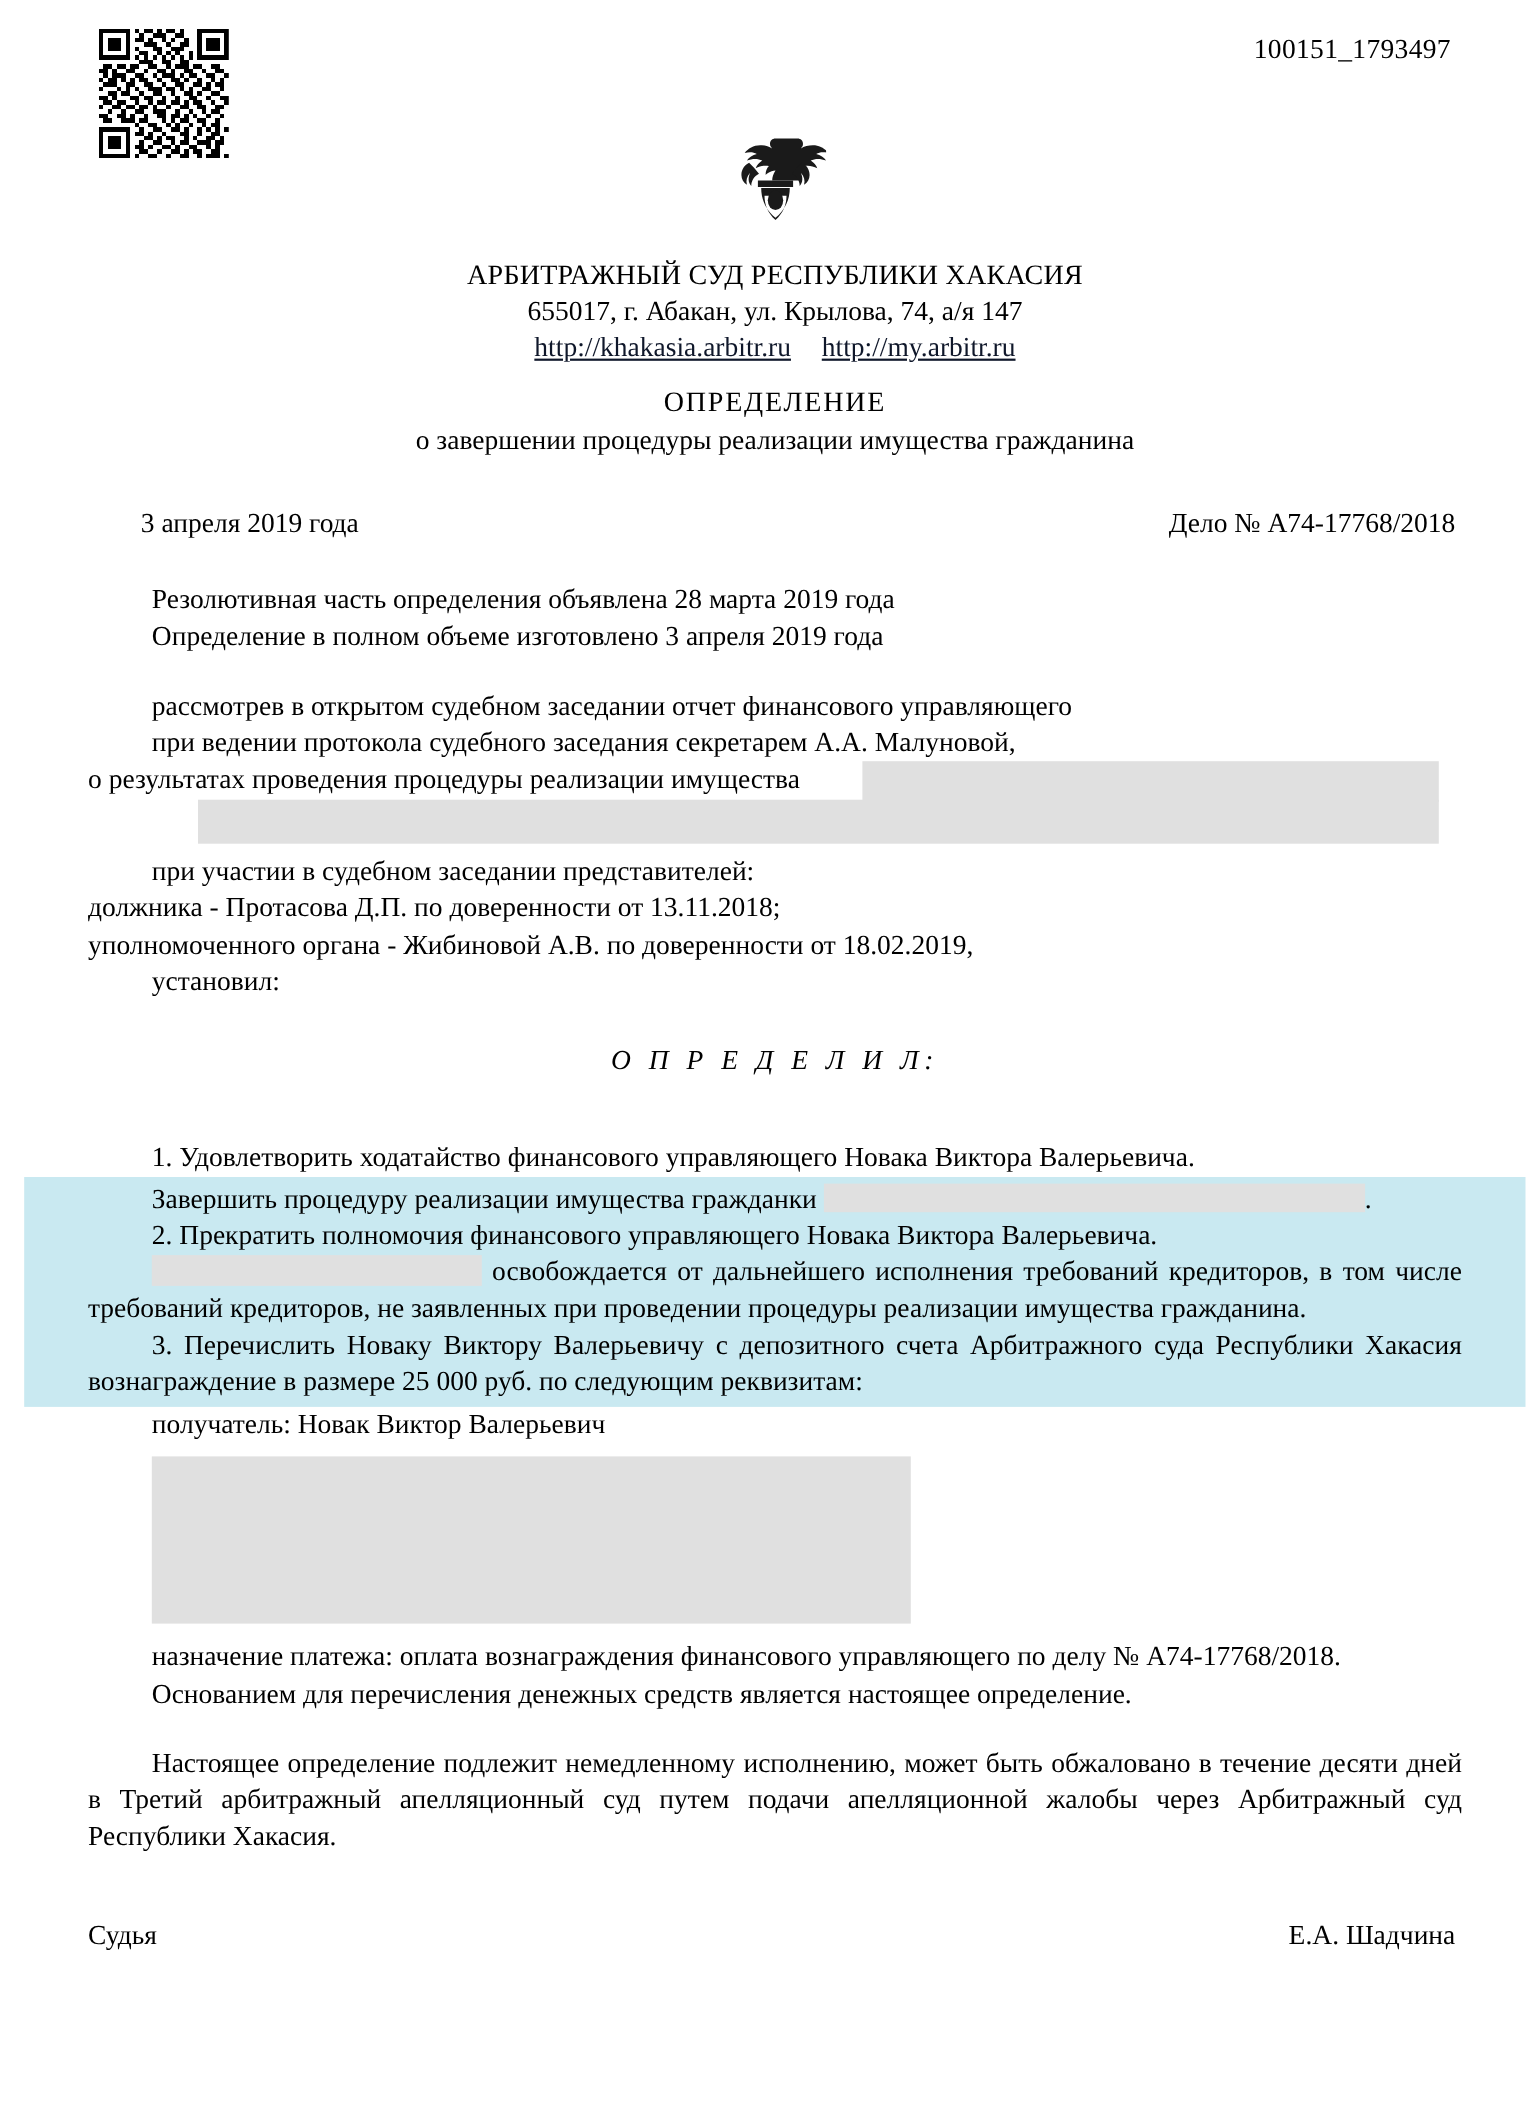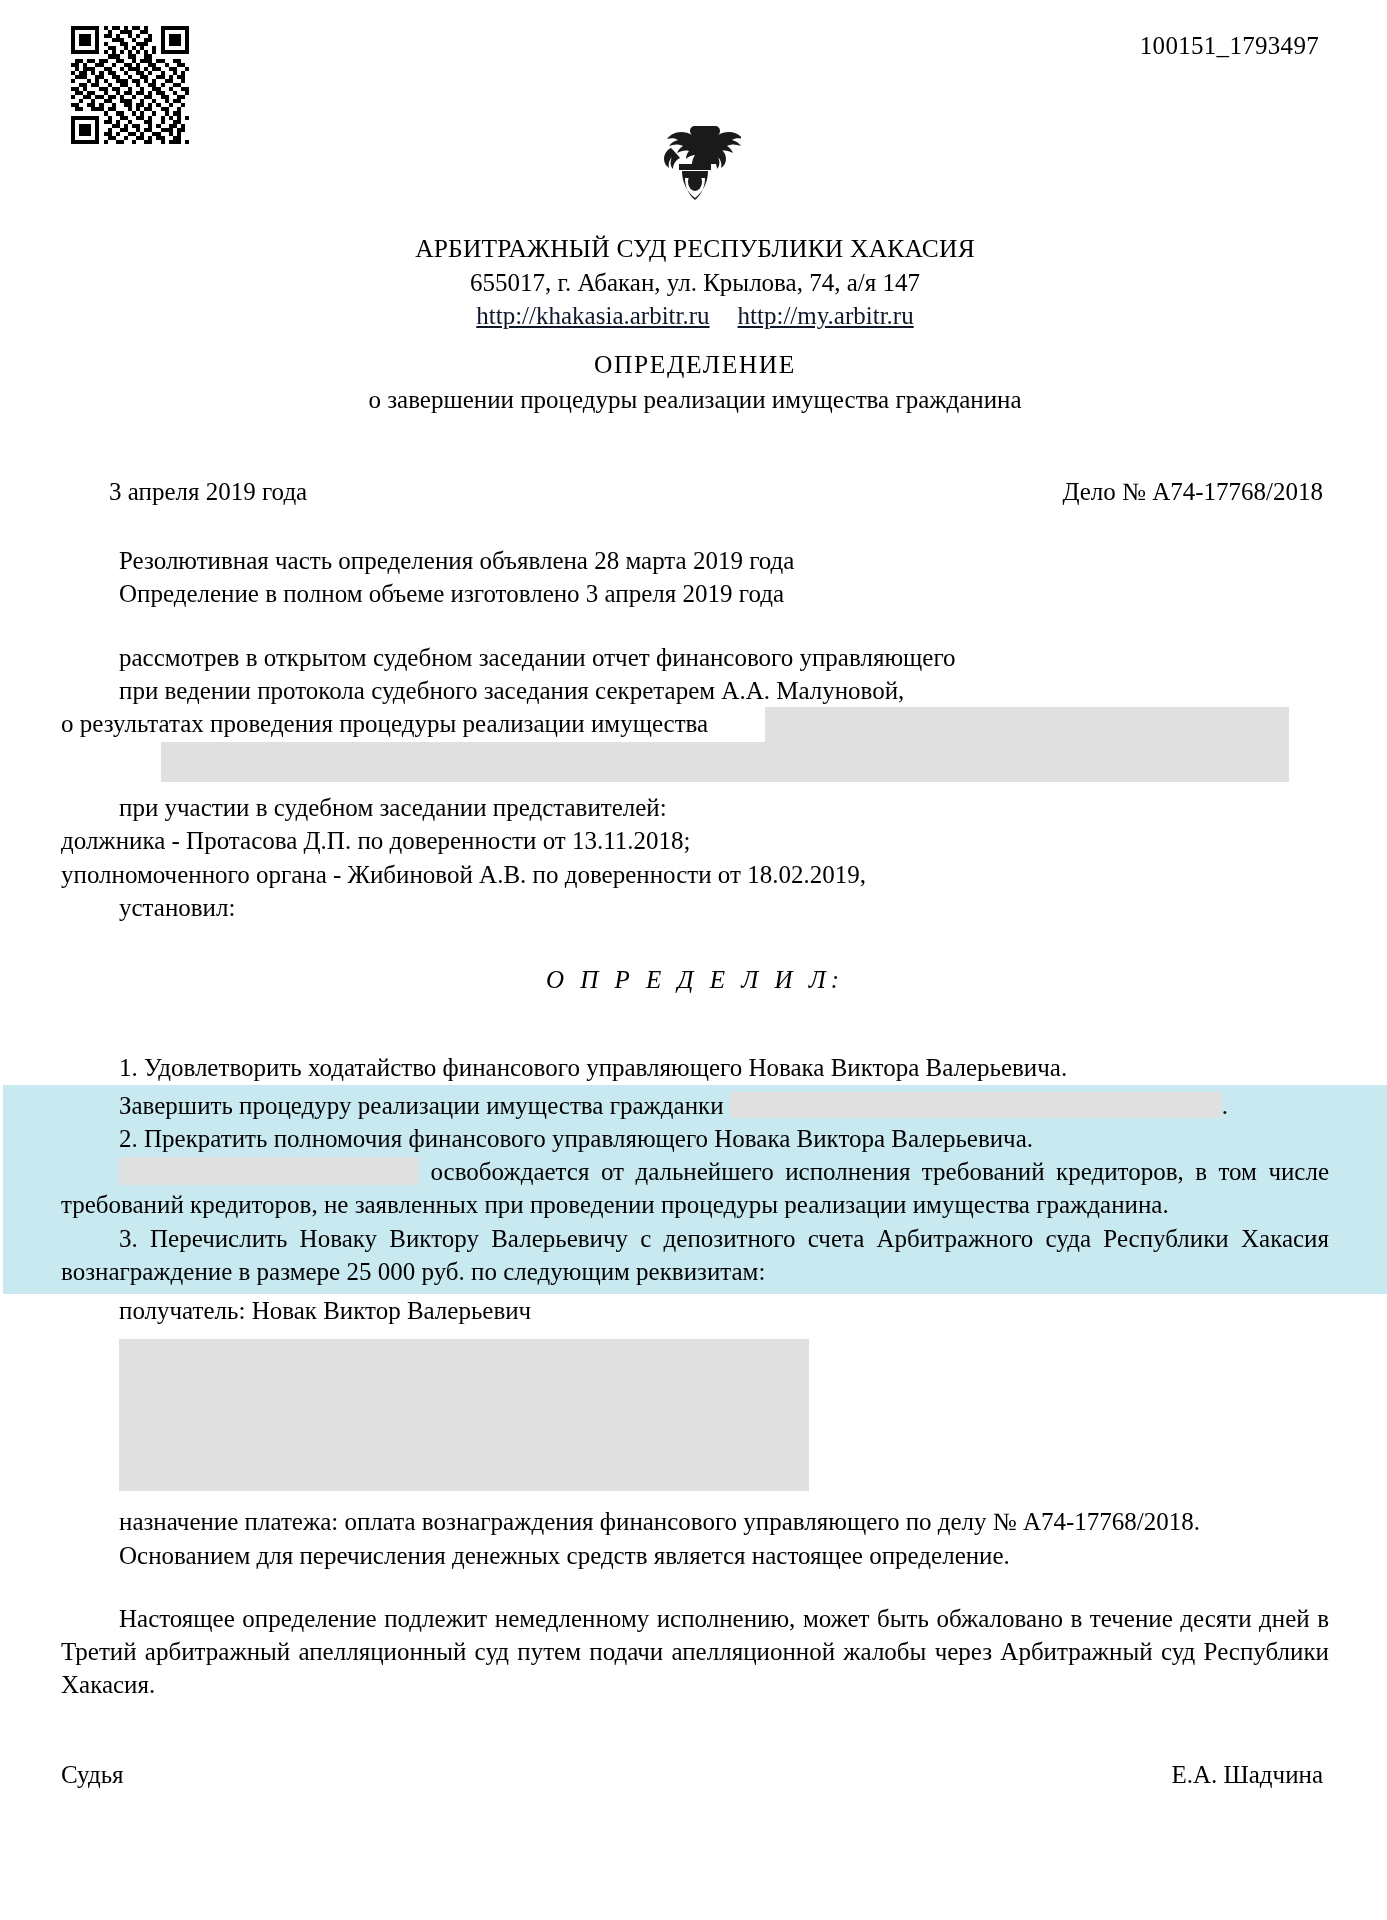--- a/index.html
+++ b/index.html
@@ -12,21 +12,21 @@
     min-height: 1920px;
     font-family: "Liberation Serif", serif;
     color: #000000;
     position: relative;
   }
   .page {
     position: relative;
     width: 1387px;
     min-height: 1920px;
     box-sizing: border-box;
-    padding: 26px 58px 20px 61px;
+    padding: 26px 58px 20px 80px;
   }
   
   .top-row {
     position: relative;
     height: 150px;
   }
   .qr {
     position: absolute;
     left: 10px;
     top: 0px;
@@ -85,21 +85,21 @@
   }
   .doc-subtitle {
     text-align: center;
     font-size: 25px;
     margin-top: 6px;
   }
   
   .date-case {
     display: flex;
     justify-content: space-between;
-    margin-top: 64px;
+    margin-top: 48px;
     font-size: 25px;
     padding: 0 6px 0 48px;
   }
   
   .body-text {
     font-size: 25px;
     line-height: 1.33;
     margin-top: 38px;
   }
   p.para {

